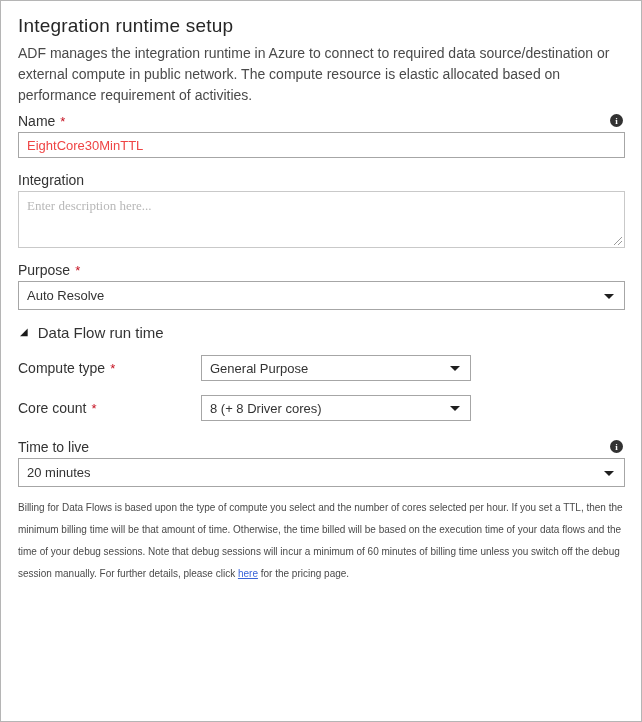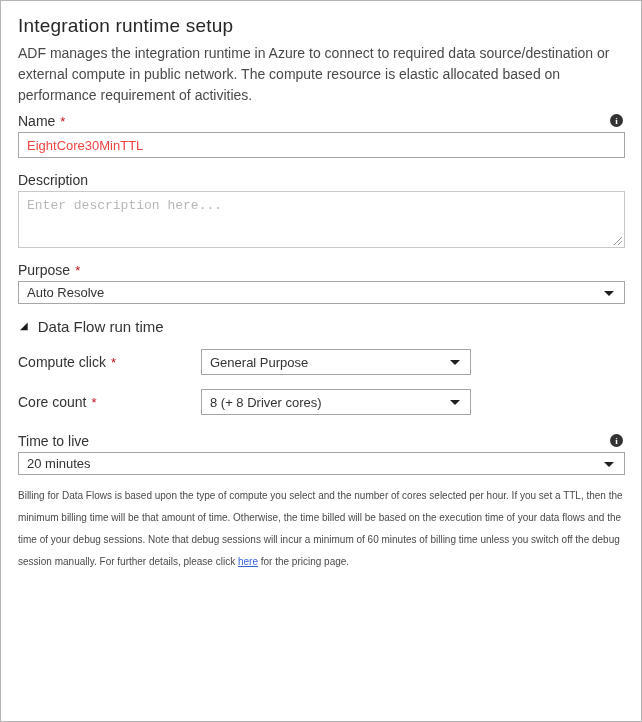--- a/index.html
+++ b/index.html
@@ -77,37 +77,37 @@
     color: #c6c6c6;
   }
 
   .textarea-wrap { position: relative; }
   textarea.desc-area {
     display: block;
     width: 100%;
     height: 57px;
     border: 1px solid #c9c9c9;
     padding: 6px 8px;
-    font-family: Liberation Mono, monospace;
+    font-family: Liberation Serif, serif;
     font-size: 13px;
     color: #333333;
     resize: none;
     outline: none;
   }
   textarea.desc-area::placeholder { color: #b8b8b8; opacity: 1; }
   .resize-handle {
     position: absolute;
     right: 3px; bottom: 3px;
     width: 10px; height: 10px;
     cursor: nwse-resize;
   }
 
   .dropdown {
     position: relative;
-    height: 23px;
+    height: 29px;
     border: 1px solid #a6a6a6;
     background: #fff;
     display: flex;
     align-items: center;
     padding: 0 26px 0 8px;
     font-size: 13px;
     color: #333333;
     cursor: pointer;
   }
   .dropdown.full { width: 100%; }
@@ -175,21 +175,21 @@
       <span class="field-label">
         <span>Name</span><span class="req" style="color:#c50f1f">*</span>
       </span>
       <span class="info-icon">i</span>
     </div>
     <input class="text-input" type="text" value="EightCore30MinTTL" style="">
   </div>
 
   <div class="field mt13">
     <div class="label-row">
-      <span class="field-label">Description</span>
+      <span class="field-label">Integration</span>
     </div>
     <div class="textarea-wrap">
       <textarea class="desc-area" placeholder="Enter description here..." style=""></textarea>
       <svg class="resize-handle" viewBox="0 0 10 10">
         <line x1="2" y1="10" x2="10" y2="2" stroke="#9a9a9a" stroke-width="1"></line>
         <line x1="6" y1="10" x2="10" y2="6" stroke="#9a9a9a" stroke-width="1"></line>
       </svg>
     </div>
   </div>
 
@@ -206,21 +206,21 @@
     </div>
   </div>
 
   <div class="section-header">
     <span class="expander">◢</span>
     <span class="section-title">Data Flow run time</span>
   </div>
 
   <div class="inline-row">
     <span class="inline-label">
-      <span>Compute click</span><span class="req" style="color:#c50f1f">*</span>
+      <span>Compute type</span><span class="req" style="color:#c50f1f">*</span>
     </span>
     <div class="dropdown">
       <span>General Purpose</span>
       <span class="caret"></span>
     </div>
   </div>
 
   <div class="inline-row">
     <span class="inline-label">
       <span>Core count</span><span class="req" style="color:#c50f1f">*</span>

